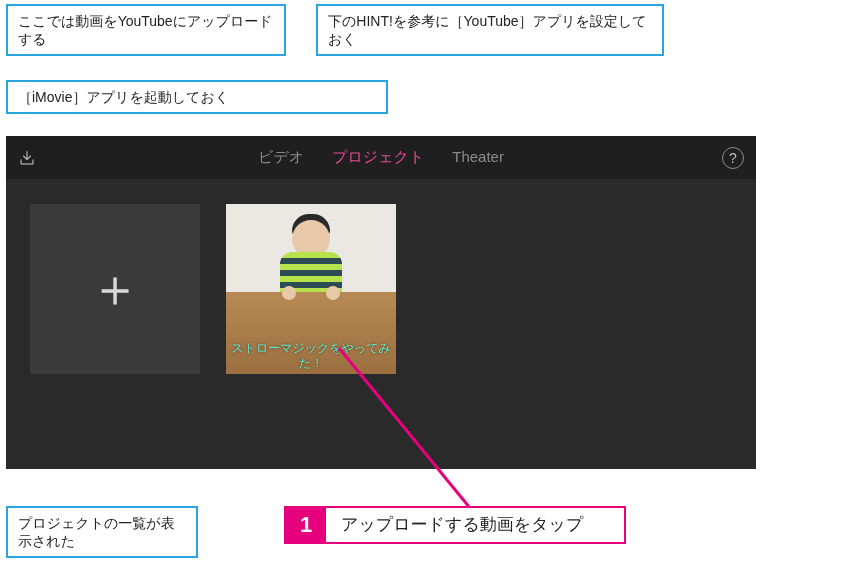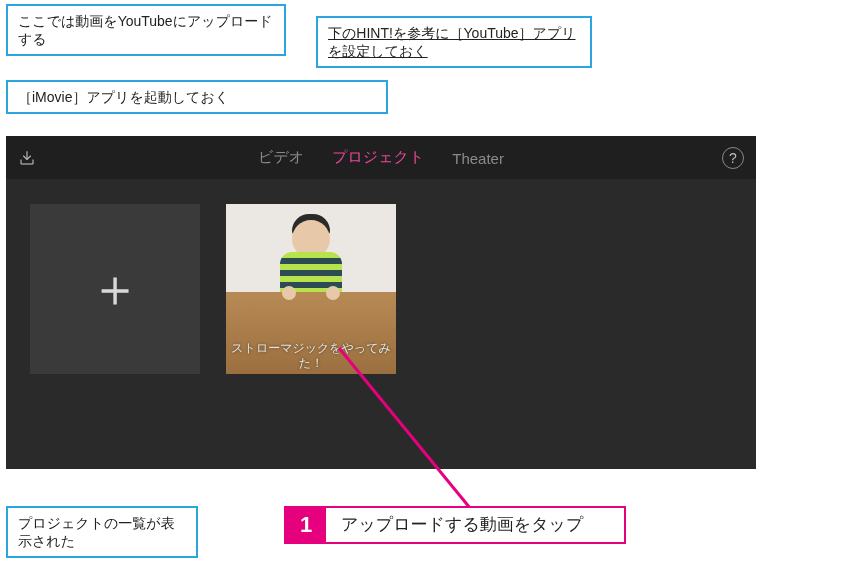--- a/index.html
+++ b/index.html
@@ -14,21 +14,21 @@
   .callout {
     position: absolute;
     border: 2px solid #29a6e0;
     background: #fff;
     padding: 6px 10px;
     font-size: 14px;
     line-height: 1.3;
     color: #222;
   }
   .callout.c1 { left: 6px;   top: 4px;  width: 280px; }
-  .callout.c2 { left: 316px; top: 16px;  width: 276px; text-decoration: underline; }
+  .callout.c2 { left: 316px; top: 4px;  width: 348px; }
   .callout.c3 { left: 6px;   top: 80px; width: 382px; }
   .callout.c4 { left: 6px;   top: 506px; width: 192px; }
 
   .step-callout {
     position: absolute;
     left: 284px; top: 506px; width: 342px;
     border: 2px solid #e6007e;
     background: #fff;
     display: flex;
     align-items: stretch;
@@ -71,21 +71,20 @@
   .dl-icon {
     width: 18px; height: 18px;
     position: relative;
   }
   .nav-center {
     position: absolute;
     left: 0; right: 0;
     display: flex;
     justify-content: center;
     gap: 28px;
-    align-items: flex-end;
   }
   .nav-item { color: #8a8a8a; }
   .nav-item.active { color: #ec4899; }
   .help-icon {
     margin-left: auto;
     width: 22px; height: 22px;
     border: 1px solid #8a8a8a;
     border-radius: 50%;
     color: #bdbdbd;
     font-size: 14px;
@@ -126,21 +125,21 @@
     background: #ebe7e2;
   }
   .proj-lower {
     position: absolute; left:0; right:0; bottom:0;
     height: 48%;
     background: linear-gradient(#b78a55, #9b6f3f);
   }
   .proj-title {
     position: absolute; left:0; right:0; bottom:2px;
     text-align: center;
-    color: #e5e5e5;
+    color: #5eead4;
     font-size: 12px;
     line-height: 1.2;
     padding: 2px 4px;
     text-shadow: 0 0 3px rgba(0,0,0,0.6);
   }
   
   .kid-head {
     position: absolute;
     left: 66px; top: 16px;
     width: 38px; height: 38px;

